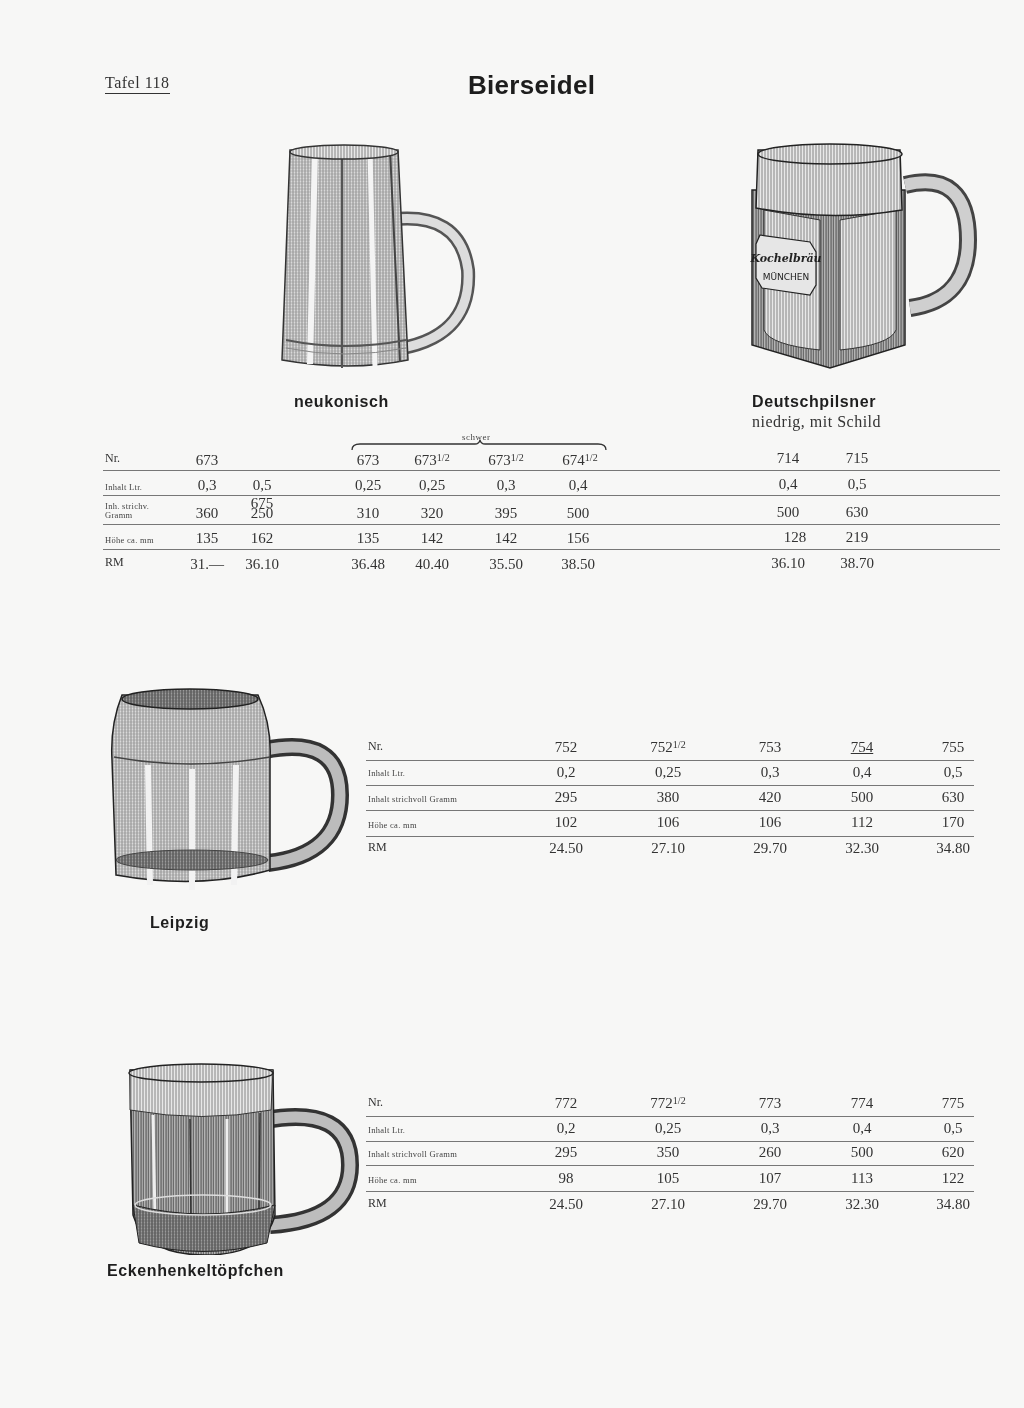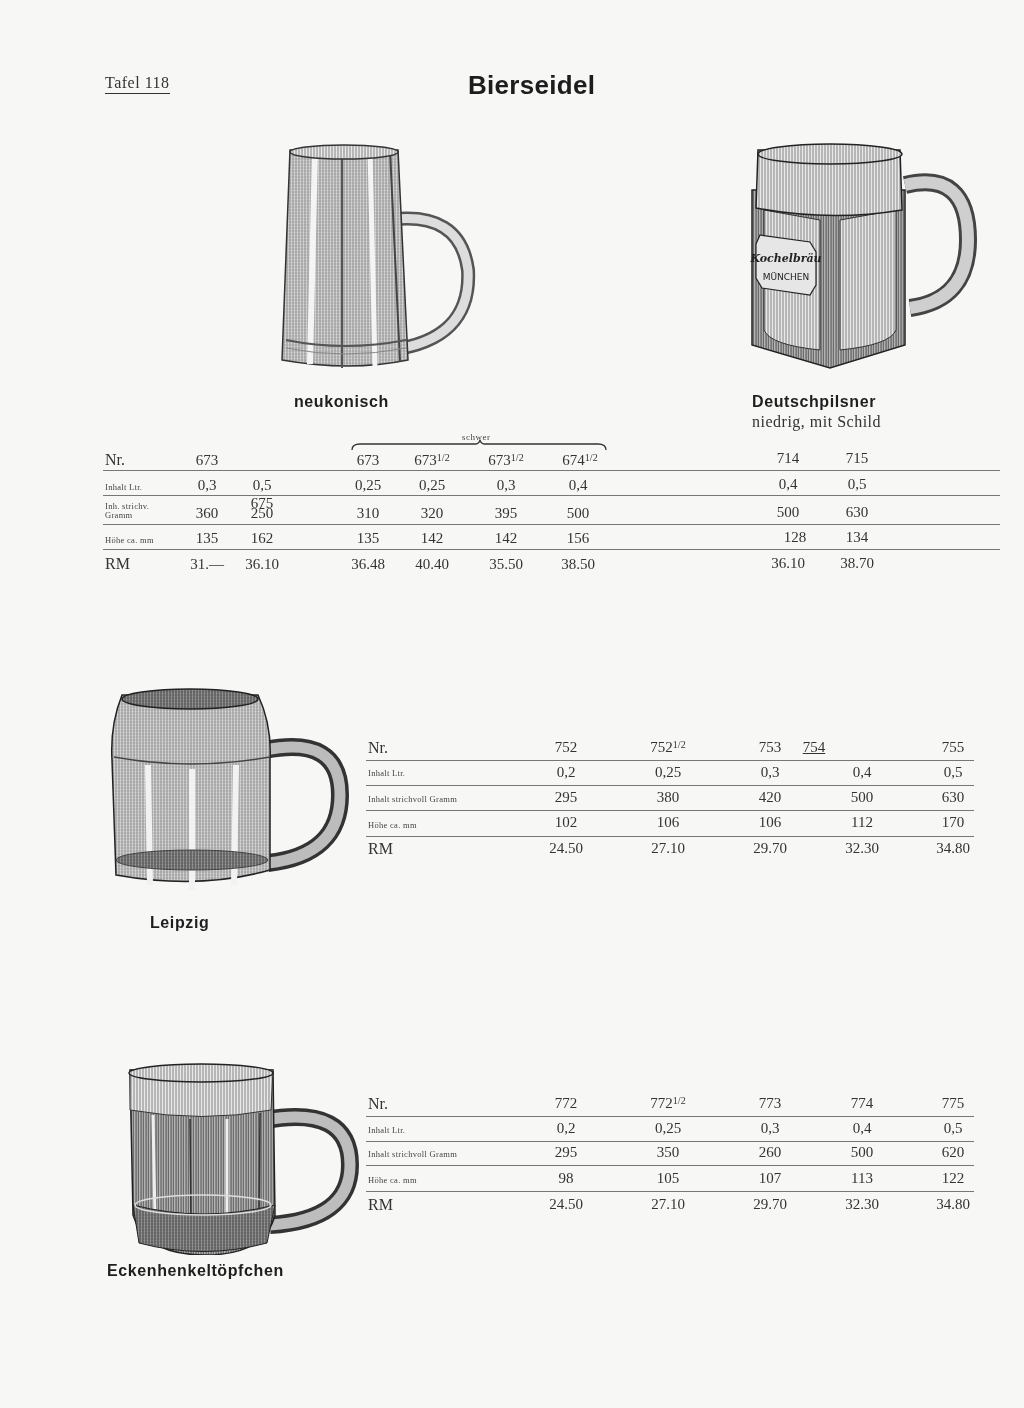--- a/index.html
+++ b/index.html
@@ -22,21 +22,21 @@
     .caption {
       font-family: "Liberation Sans", "DejaVu Sans", sans-serif; font-weight: bold;
       font-size: 16px; color: #1e1e1e; letter-spacing: 0.6px; white-space: nowrap;
     }
     .subcaption { font-size: 16px; color: #333; letter-spacing: 0.5px; white-space: nowrap; }
 
     
     .row { position: absolute; height: 1px; background: #777; }
     .cell { position: absolute; white-space: nowrap; text-align: center; transform: translateX(-50%); }
     .lbl { position: absolute; white-space: nowrap; }
-    .lbl-big { font-size: 16px; color: #333; }
+    .lbl-big { font-size: 12px; color: #333; }
     .lbl-small { font-size: 8.5px; color: #444; letter-spacing: 0.3px; line-height: 9px; }
     .num { font-size: 15px; color: #333; }
     .frac { font-size: 10px; vertical-align: 4px; }
 
     .schwer-label { font-size: 9px; color: #444; letter-spacing: 0.5px; }
     .brace { position: absolute; }
     svg { display: block; }
   </style>
 </head>
 <body>
@@ -169,21 +169,21 @@
 
   <div class="cell num" style="left:788px; top:450px;">714</div>
   <div class="cell num" style="left:788px; top:476px;">0,4</div>
   <div class="cell num" style="left:788px; top:504px;">500</div>
   <div class="cell num" style="left:788px; top:529px;margin-left:7px;">128</div>
   <div class="cell num" style="left:788px; top:555px;">36.10</div>
 
   <div class="cell num" style="left:857px; top:450px;">715</div>
   <div class="cell num" style="left:857px; top:476px;">0,5</div>
   <div class="cell num" style="left:857px; top:504px;">630</div>
-  <div class="cell num" style="left:857px; top:529px;">134</div>
+  <div class="cell num" style="left:857px; top:529px;">219</div>
   <div class="cell num" style="left:857px; top:555px;">38.70</div>
 </div>
 
 <div class="abs" style="left:100px; top:685px;">
   <svg width="260" height="210" viewBox="0 0 260 210">
 
     <path d="M165 65 Q240 50 240 110 Q240 170 168 178" fill="none" stroke="#333" stroke-width="18"></path>
     <path d="M165 65 Q240 50 240 110 Q240 170 168 178" fill="none" stroke="#bcbcbc" stroke-width="11"></path>
 
     <path d="M22 10 L158 10 Q172 40 170 75 L170 185 Q100 205 16 190 L12 75 Q10 40 22 10 Z" fill="url(#grid)" stroke="#222" stroke-width="1.5"></path>
@@ -224,21 +224,21 @@
   <div class="cell num" style="left:668px; top:789px;">380</div>
   <div class="cell num" style="left:668px; top:814px;">106</div>
   <div class="cell num" style="left:668px; top:840px;">27.10</div>
 
   <div class="cell num" style="left:770px; top:739px;">753</div>
   <div class="cell num" style="left:770px; top:764px;">0,3</div>
   <div class="cell num" style="left:770px; top:789px;">420</div>
   <div class="cell num" style="left:770px; top:814px;">106</div>
   <div class="cell num" style="left:770px; top:840px;">29.70</div>
 
-  <div class="cell num" style="left:814px; top:739px;text-decoration:underline;">754</div>
+  <div class="cell num" style="left:862px; top:739px;text-decoration:underline;">754</div>
   <div class="cell num" style="left:862px; top:764px;">0,4</div>
   <div class="cell num" style="left:862px; top:789px;">500</div>
   <div class="cell num" style="left:862px; top:814px;">112</div>
   <div class="cell num" style="left:862px; top:840px;">32.30</div>
 
   <div class="cell num" style="left:953px; top:739px;">755</div>
   <div class="cell num" style="left:953px; top:764px;">0,5</div>
   <div class="cell num" style="left:953px; top:789px;">630</div>
   <div class="cell num" style="left:953px; top:814px;">170</div>
   <div class="cell num" style="left:953px; top:840px;">34.80</div>

